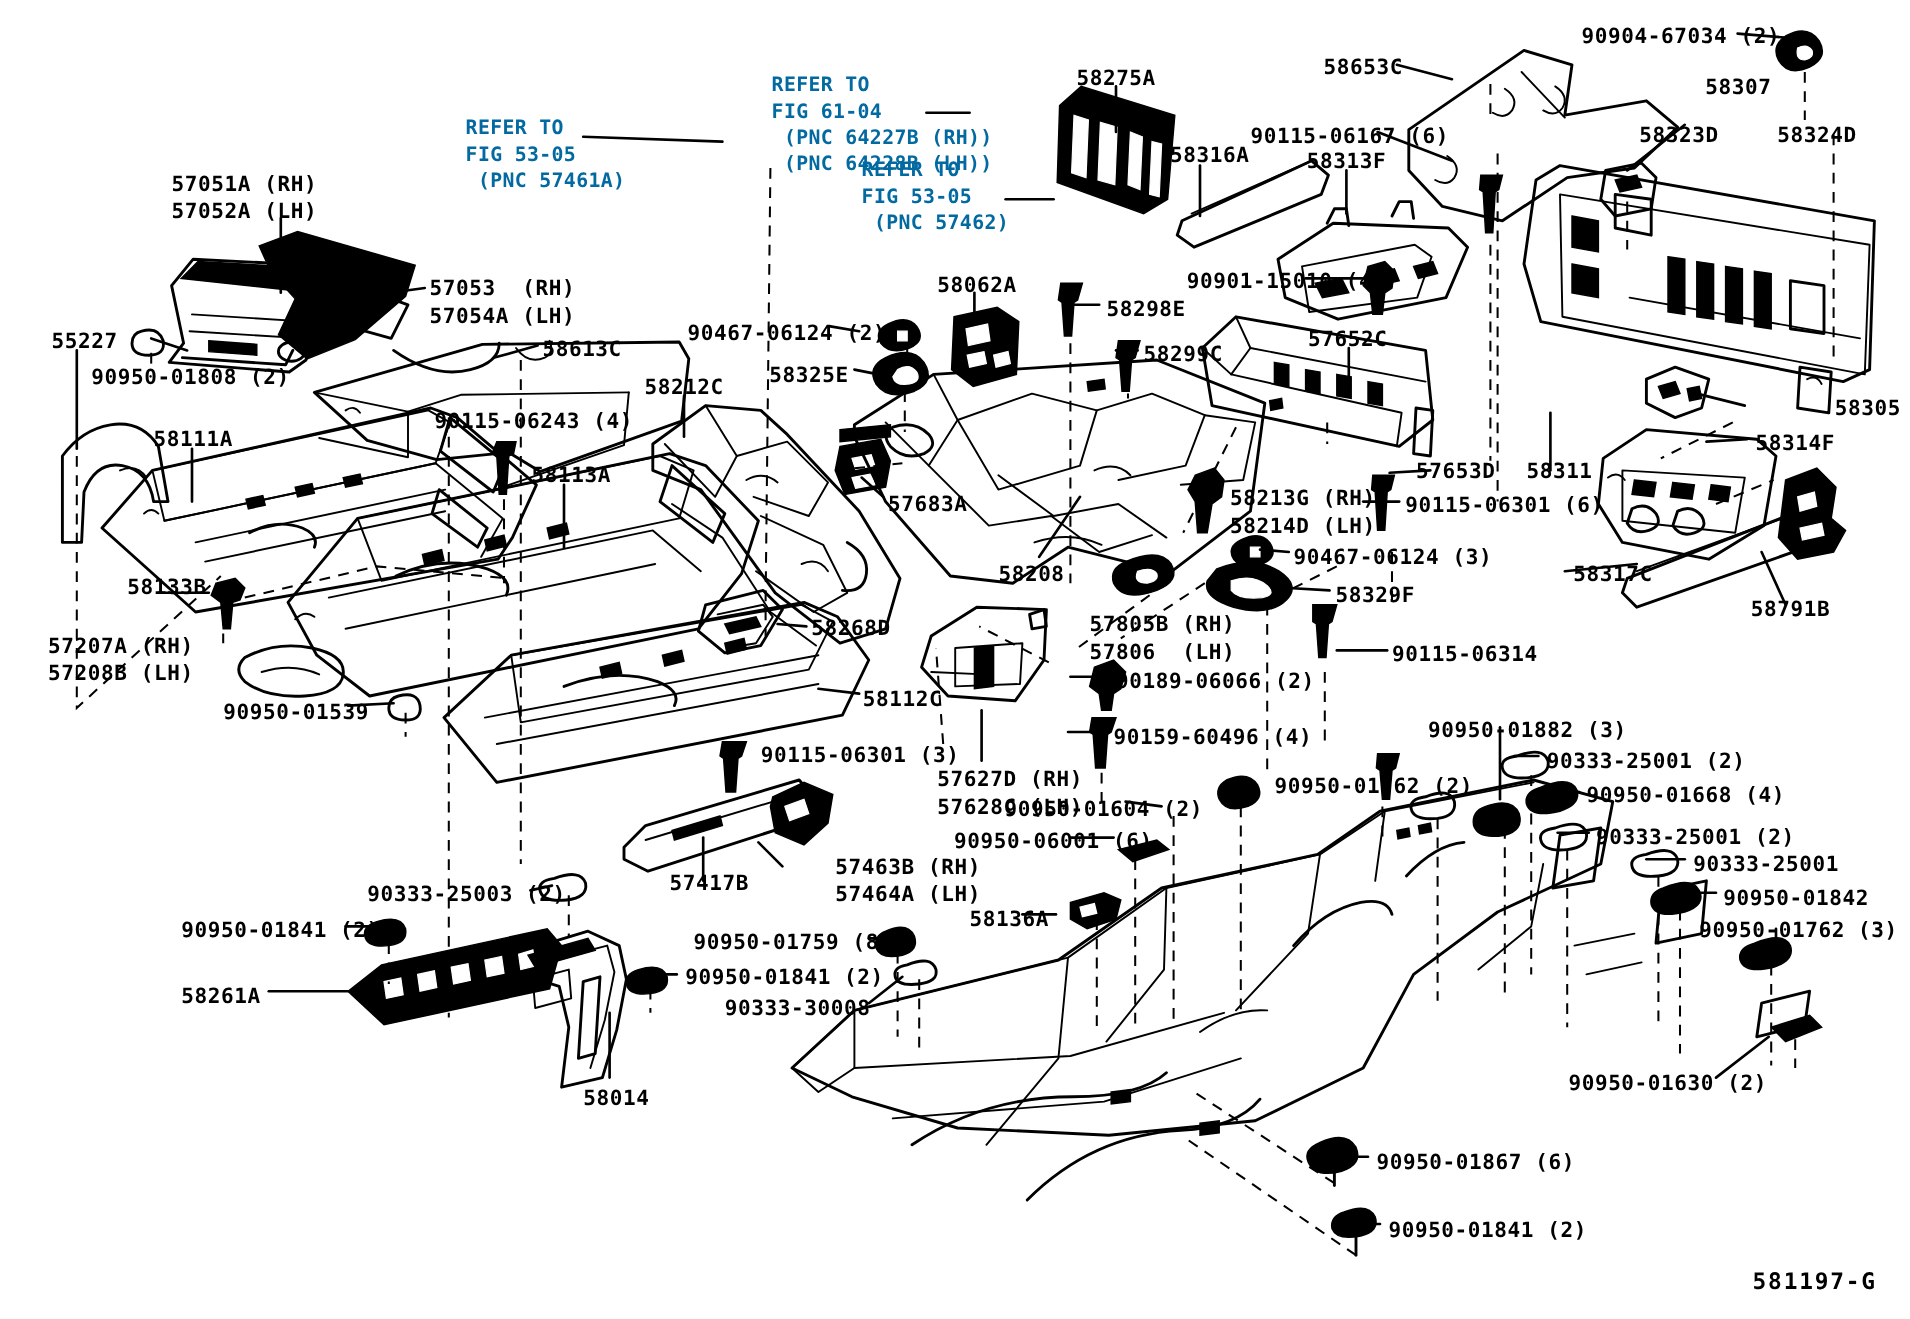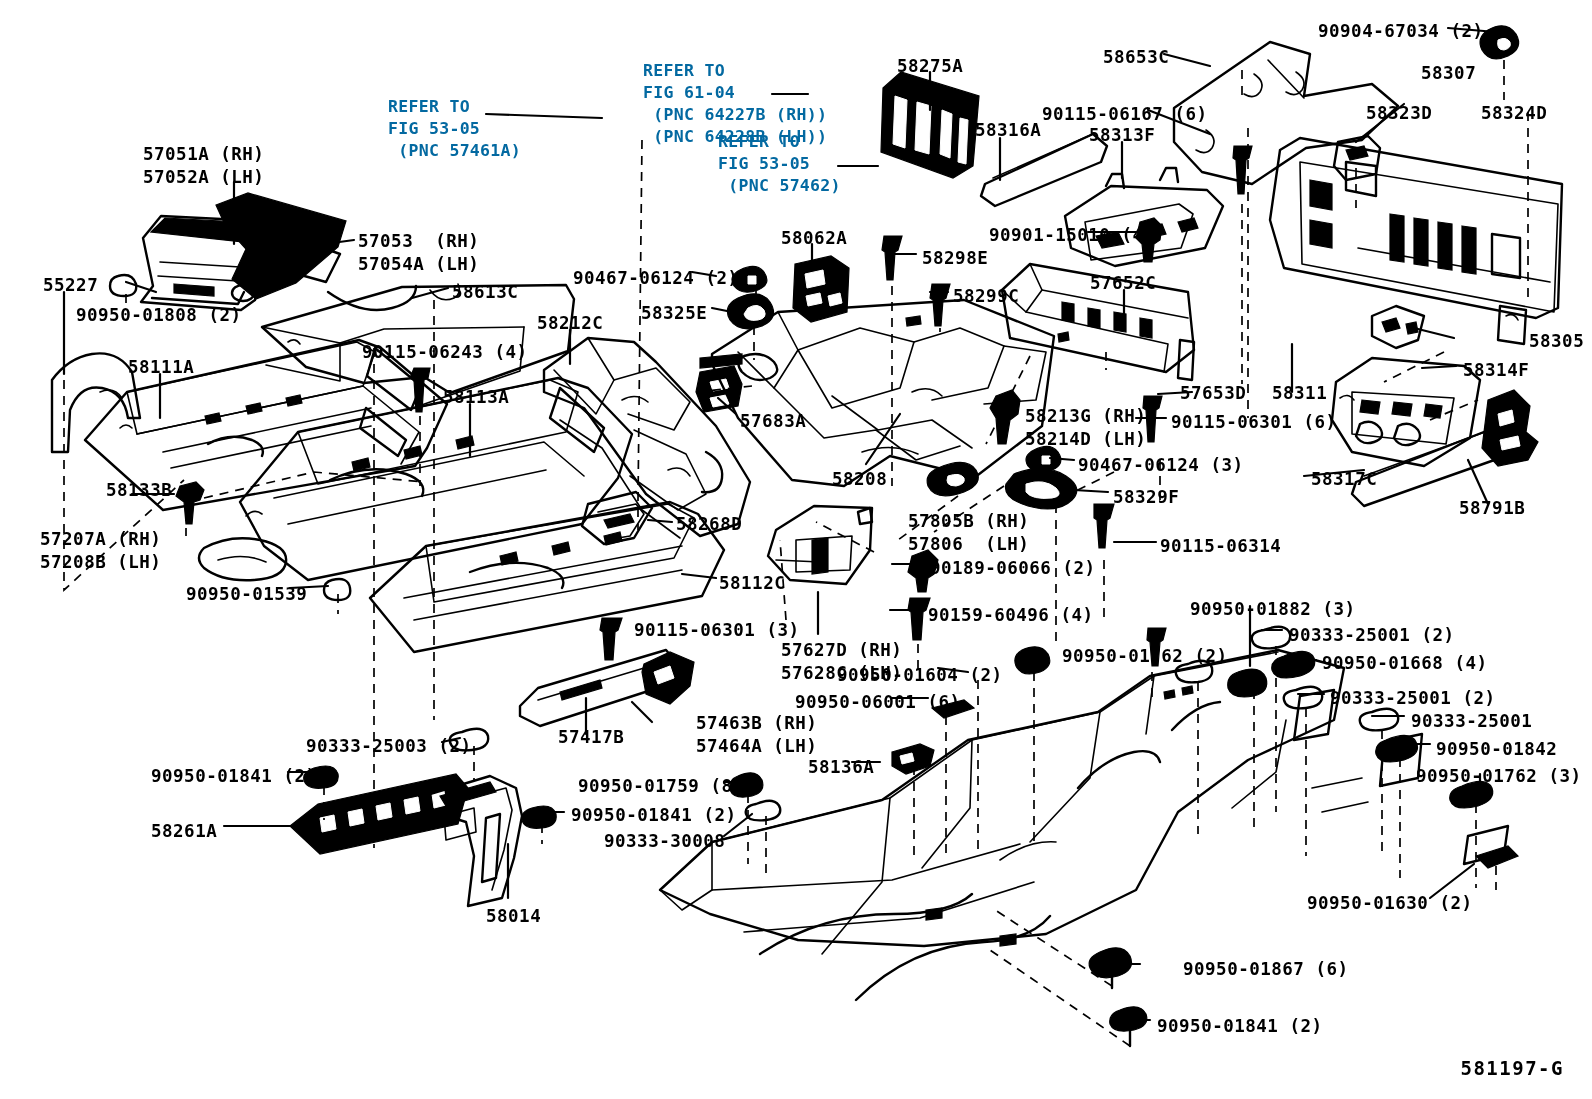--- a/index.html
+++ b/index.html
@@ -632,18 +632,18 @@
       <div class="lbl" style="left: 604px; top: 830px;">90333-30008</div>
       <div class="lbl" style="left: 1190px; top: 598px; text-align: right;">90950-01882 (3)</div>
       <div class="lbl" style="left: 1289px; top: 624px;">90333-25001 (2)</div>
       <div class="lbl" style="left: 1062px; top: 645px;">90950-01762 (2)</div>
       <div class="lbl" style="left: 1322px; top: 652px;">90950-01668 (4)</div>
       <div class="lbl" style="left: 1330px; top: 687px;">90333-25001 (2)</div>
       <div class="lbl" style="left: 1411px; top: 710px;">90333-25001</div>
       <div class="lbl" style="left: 1436px; top: 738px;">90950-01842</div>
       <div class="lbl" style="left: 1416px; top: 765px;">90950-01762 (3)</div>
       <div class="lbl" style="left: 1307px; top: 892px;">90950-01630 (2)</div>
-      <div class="lbl" style="left: 1147px; top: 958px; margin-left: 36px;">90950-01867 (6)</div>
+      <div class="lbl" style="left: 1147px; top: 958px;">90950-01867 (6)</div>
       <div class="lbl" style="left: 1157px; top: 1015px;">90950-01841 (2)</div>
     </div>
 
   <div id="figid">581197-G</div>
 </div>
 
 </body></html>

